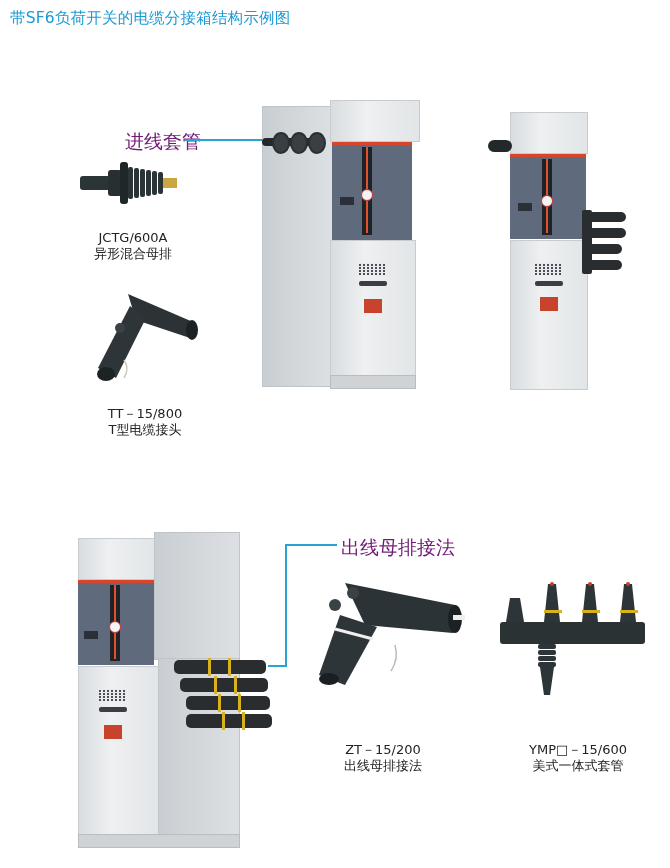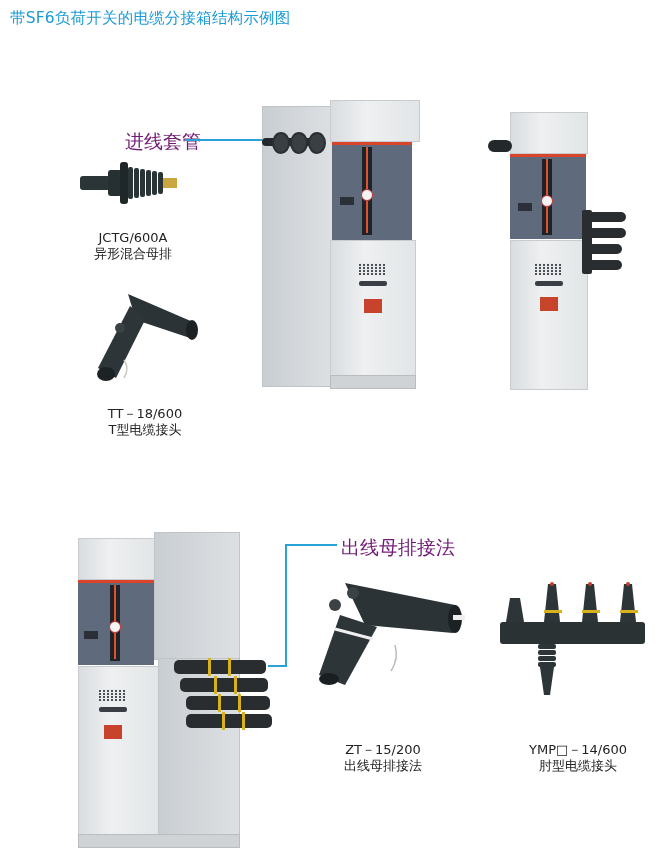--- a/index.html
+++ b/index.html
@@ -59,21 +59,21 @@
   <svg width="110" height="110">
     <path d="M40 12 L105 40 Q110 48 102 56 L48 38 Z" fill="#2b3336"></path>
     <ellipse cx="104" cy="48" rx="6" ry="10" fill="#1c2224"></ellipse>
     <path d="M42 24 L58 36 L28 96 L10 86 Z" fill="#2d3538"></path>
     <ellipse cx="18" cy="92" rx="9" ry="7" fill="#1d2325"></ellipse>
     <circle cx="32" cy="46" r="5" fill="#3a4245"></circle>
     <path d="M36 78 q6 8 0 18" stroke="#c9c9c0" stroke-width="1.5" fill="none"></path>
   </svg>
 </div>
 <div class="abs caption" style="left:80px;top:406px;width:130px;">
-  <div>TT－18/600</div>
+  <div>TT－15/800</div>
   <div>T型电缆接头</div>
 </div>
 
 <div class="abs callout" style="left:125px;top:129px;">进线套管</div>
 <div class="abs leader" style="left:185px;top:139px;width:80px;height:2px;"></div>
 
 <div class="cab" style="left:262px;top:100px;width:160px;height:295px;">
   <div class="side" style="left:0;top:6px;width:70px;height:279px;"></div>
   <div class="body" style="left:68px;top:0;width:88px;height:40px;"></div>
   <div class="panel" style="left:70px;top:42px;width:80px;height:95px;">
@@ -186,15 +186,15 @@
     <g fill="#2d3538">
       <rect x="38" y="74" width="18" height="5" rx="2"></rect>
       <rect x="38" y="80" width="18" height="5" rx="2"></rect>
       <rect x="38" y="86" width="18" height="5" rx="2"></rect>
       <rect x="38" y="92" width="18" height="5" rx="2"></rect>
     </g>
     <path d="M40 97 L54 97 L50 125 L44 125 Z" fill="#2d3538"></path>
   </svg>
 </div>
 <div class="abs caption" style="left:508px;top:742px;width:140px;">
-  <div>YMP□－14/600</div>
-  <div>肘型电缆接头</div>
+  <div>YMP□－15/600</div>
+  <div>美式一体式套管</div>
 </div>
 
 </body></html>

